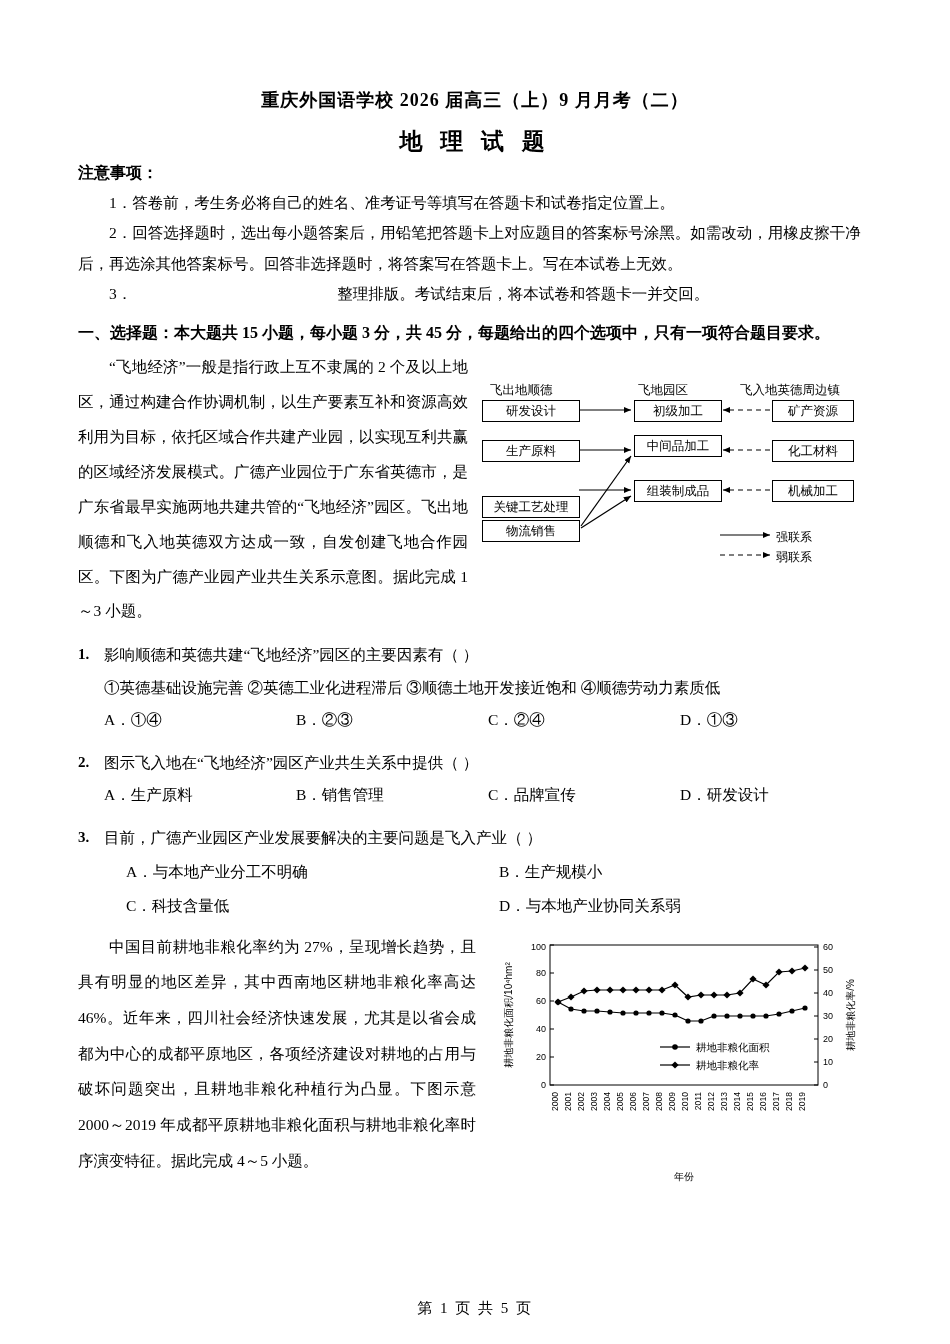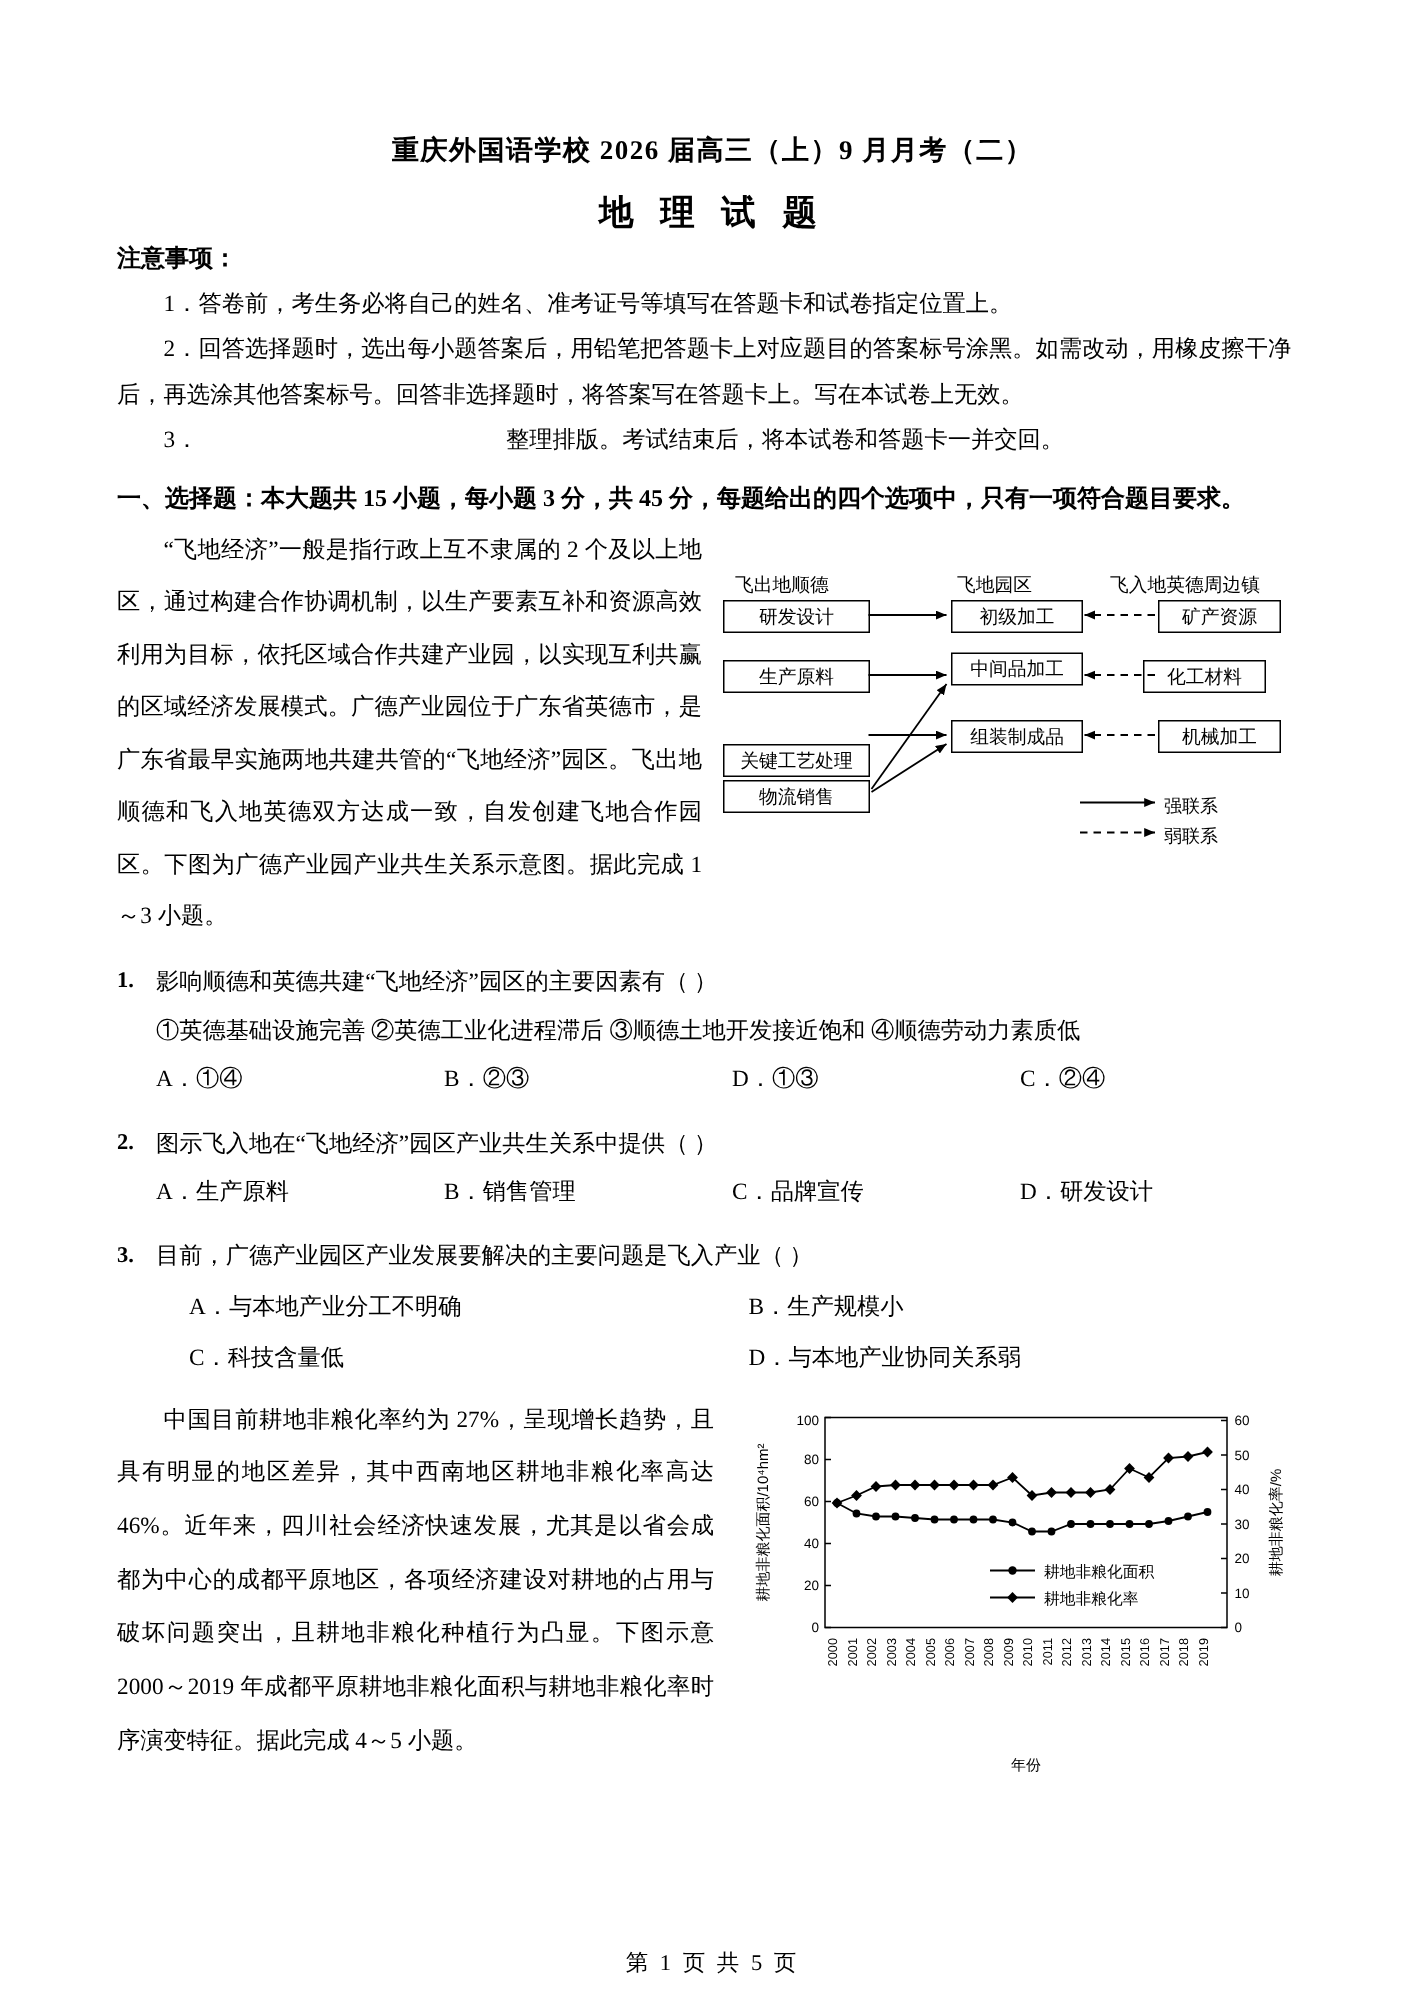--- a/index.html
+++ b/index.html
@@ -165,21 +165,21 @@
           <div class="box bx-l" style="left:0;top:22px;">研发设计</div>
           <div class="box bx-l" style="left:0;top:62px;">生产原料</div>
           <div class="box bx-l" style="left:0;top:102px;margin-top:16px;">关键工艺处理</div>
           <div class="box bx-l" style="left:0;top:142px;">物流销售</div>
 
           <div class="box bx-m" style="left:152px;top:22px;">初级加工</div>
           <div class="box bx-m" style="left:152px;top:45px;margin-top:12px;">中间品加工</div>
           <div class="box bx-m" style="left:152px;top:102px;">组装制成品</div>
 
           <div class="box bx-r" style="left:290px;top:22px;">矿产资源</div>
-          <div class="box bx-r" style="left:280px;top:62px;">化工材料</div>
+          <div class="box bx-r" style="left:290px;top:62px;">化工材料</div>
           <div class="box bx-r" style="left:290px;top:102px;">机械加工</div>
 
           <svg class="arrows">
             <defs>
               <marker id="ah" markerWidth="7" markerHeight="7" refX="6" refY="2.5" orient="auto">
                 <path d="M0,0 L6,2.5 L0,5 z" fill="#000"></path>
               </marker>
             </defs>
 
             <line x1="97" y1="32" x2="149" y2="32" stroke="#000" stroke-width="1.2" marker-end="url(#ah)"></line>
@@ -206,22 +206,22 @@
       <div style="clear:both;"></div>
     </div>
 
     <div class="q">
       <span class="qnum">1.</span>
       <div>影响顺德和英德共建“飞地经济”园区的主要因素有（    ）</div>
       <div class="subitems">①英德基础设施完善    ②英德工业化进程滞后        ③顺德土地开发接近饱和   ④顺德劳动力素质低</div>
       <div class="opts">
         <div>A．①④</div>
         <div>B．②③</div>
+        <div>C．②④</div>
         <div>D．①③</div>
-        <div>C．②④</div>
       </div>
     </div>
 
     <div class="q">
       <span class="qnum">2.</span>
       <div>图示飞入地在“飞地经济”园区产业共生关系中提供（    ）</div>
       <div class="opts">
         <div>A．生产原料</div>
         <div>B．销售管理</div>
         <div>C．品牌宣传</div>

